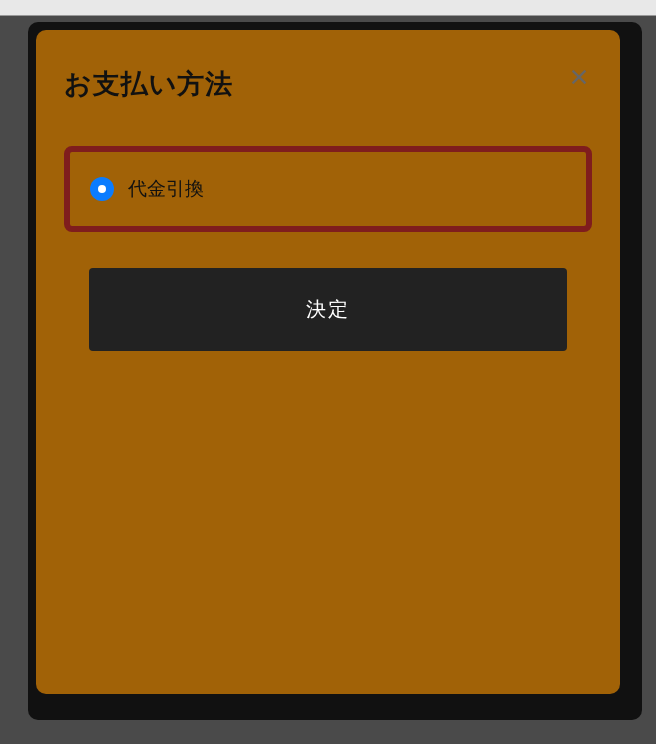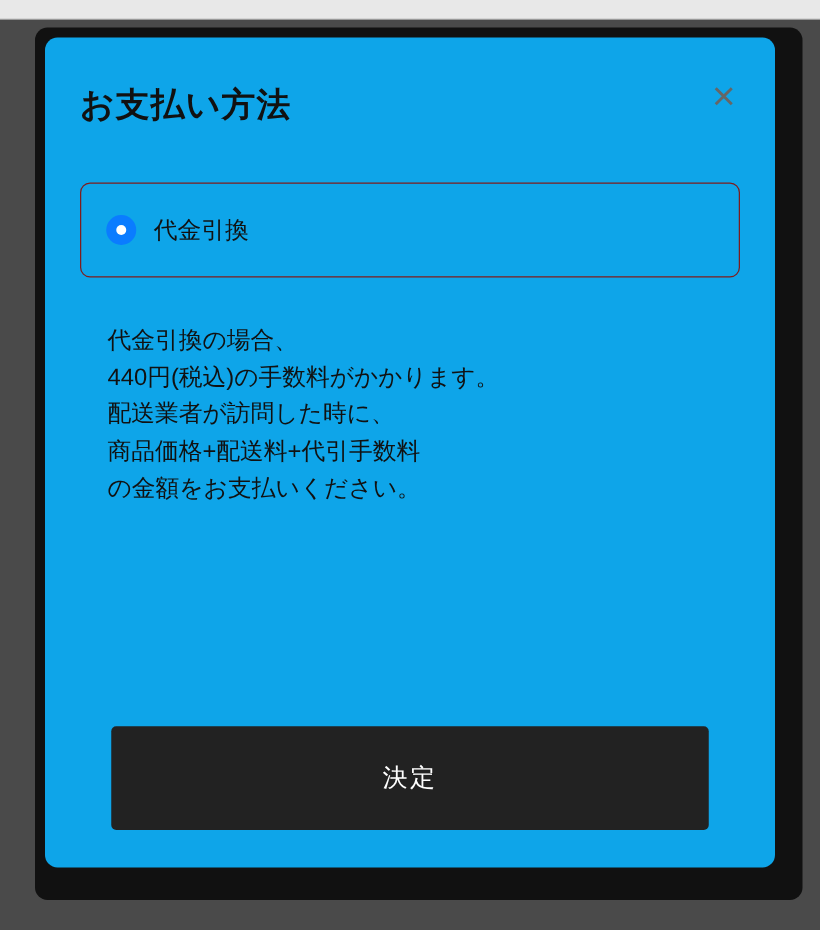--- a/index.html
+++ b/index.html
@@ -36,21 +36,21 @@
       background: #111;
       border-radius: 10px;
     }
     
     .modal {
       position: absolute;
       top: 30px;
       left: 36px;
       right: 36px;
       bottom: 50px;
-      background: #0ea5e9;
+      background: #a16207;
       border-radius: 10px;
       padding: 36px 28px 30px 28px;
       display: flex;
       flex-direction: column;
     }
     
     .modal-header {
       display: flex;
       justify-content: space-between;
       align-items: flex-start;
@@ -76,21 +76,21 @@
     }
     
     .close-btn svg {
       width: 22px;
       height: 22px;
       stroke: #666;
       stroke-width: 2.5;
     }
     
     .option-box {
-      border: 1px solid #7f1d1d;
+      border: 6px solid #7f1d1d;
       border-radius: 8px;
       padding: 24px 20px;
       display: flex;
       align-items: center;
       gap: 14px;
       cursor: pointer;
       margin-bottom: 36px;
     }
     
     .radio-outer {
@@ -156,22 +156,15 @@
     </div>
   </div>
 
   <div class="option-box">
     <div class="radio-outer">
       <div class="radio-inner"></div>
     </div>
     <span class="option-label">代金引換</span>
   </div>
 
-  <div class="description">
-    <div>代金引換の場合、</div>
-    <div>440円(税込)の手数料がかかります。</div>
-    <div>配送業者が訪問した時に、</div>
-    <div>商品価格+配送料+代引手数料</div>
-    <div>の金額をお支払いください。</div>
-  </div>
 
   <button class="submit-btn">決定</button>
 </div>
 
 </body></html>

